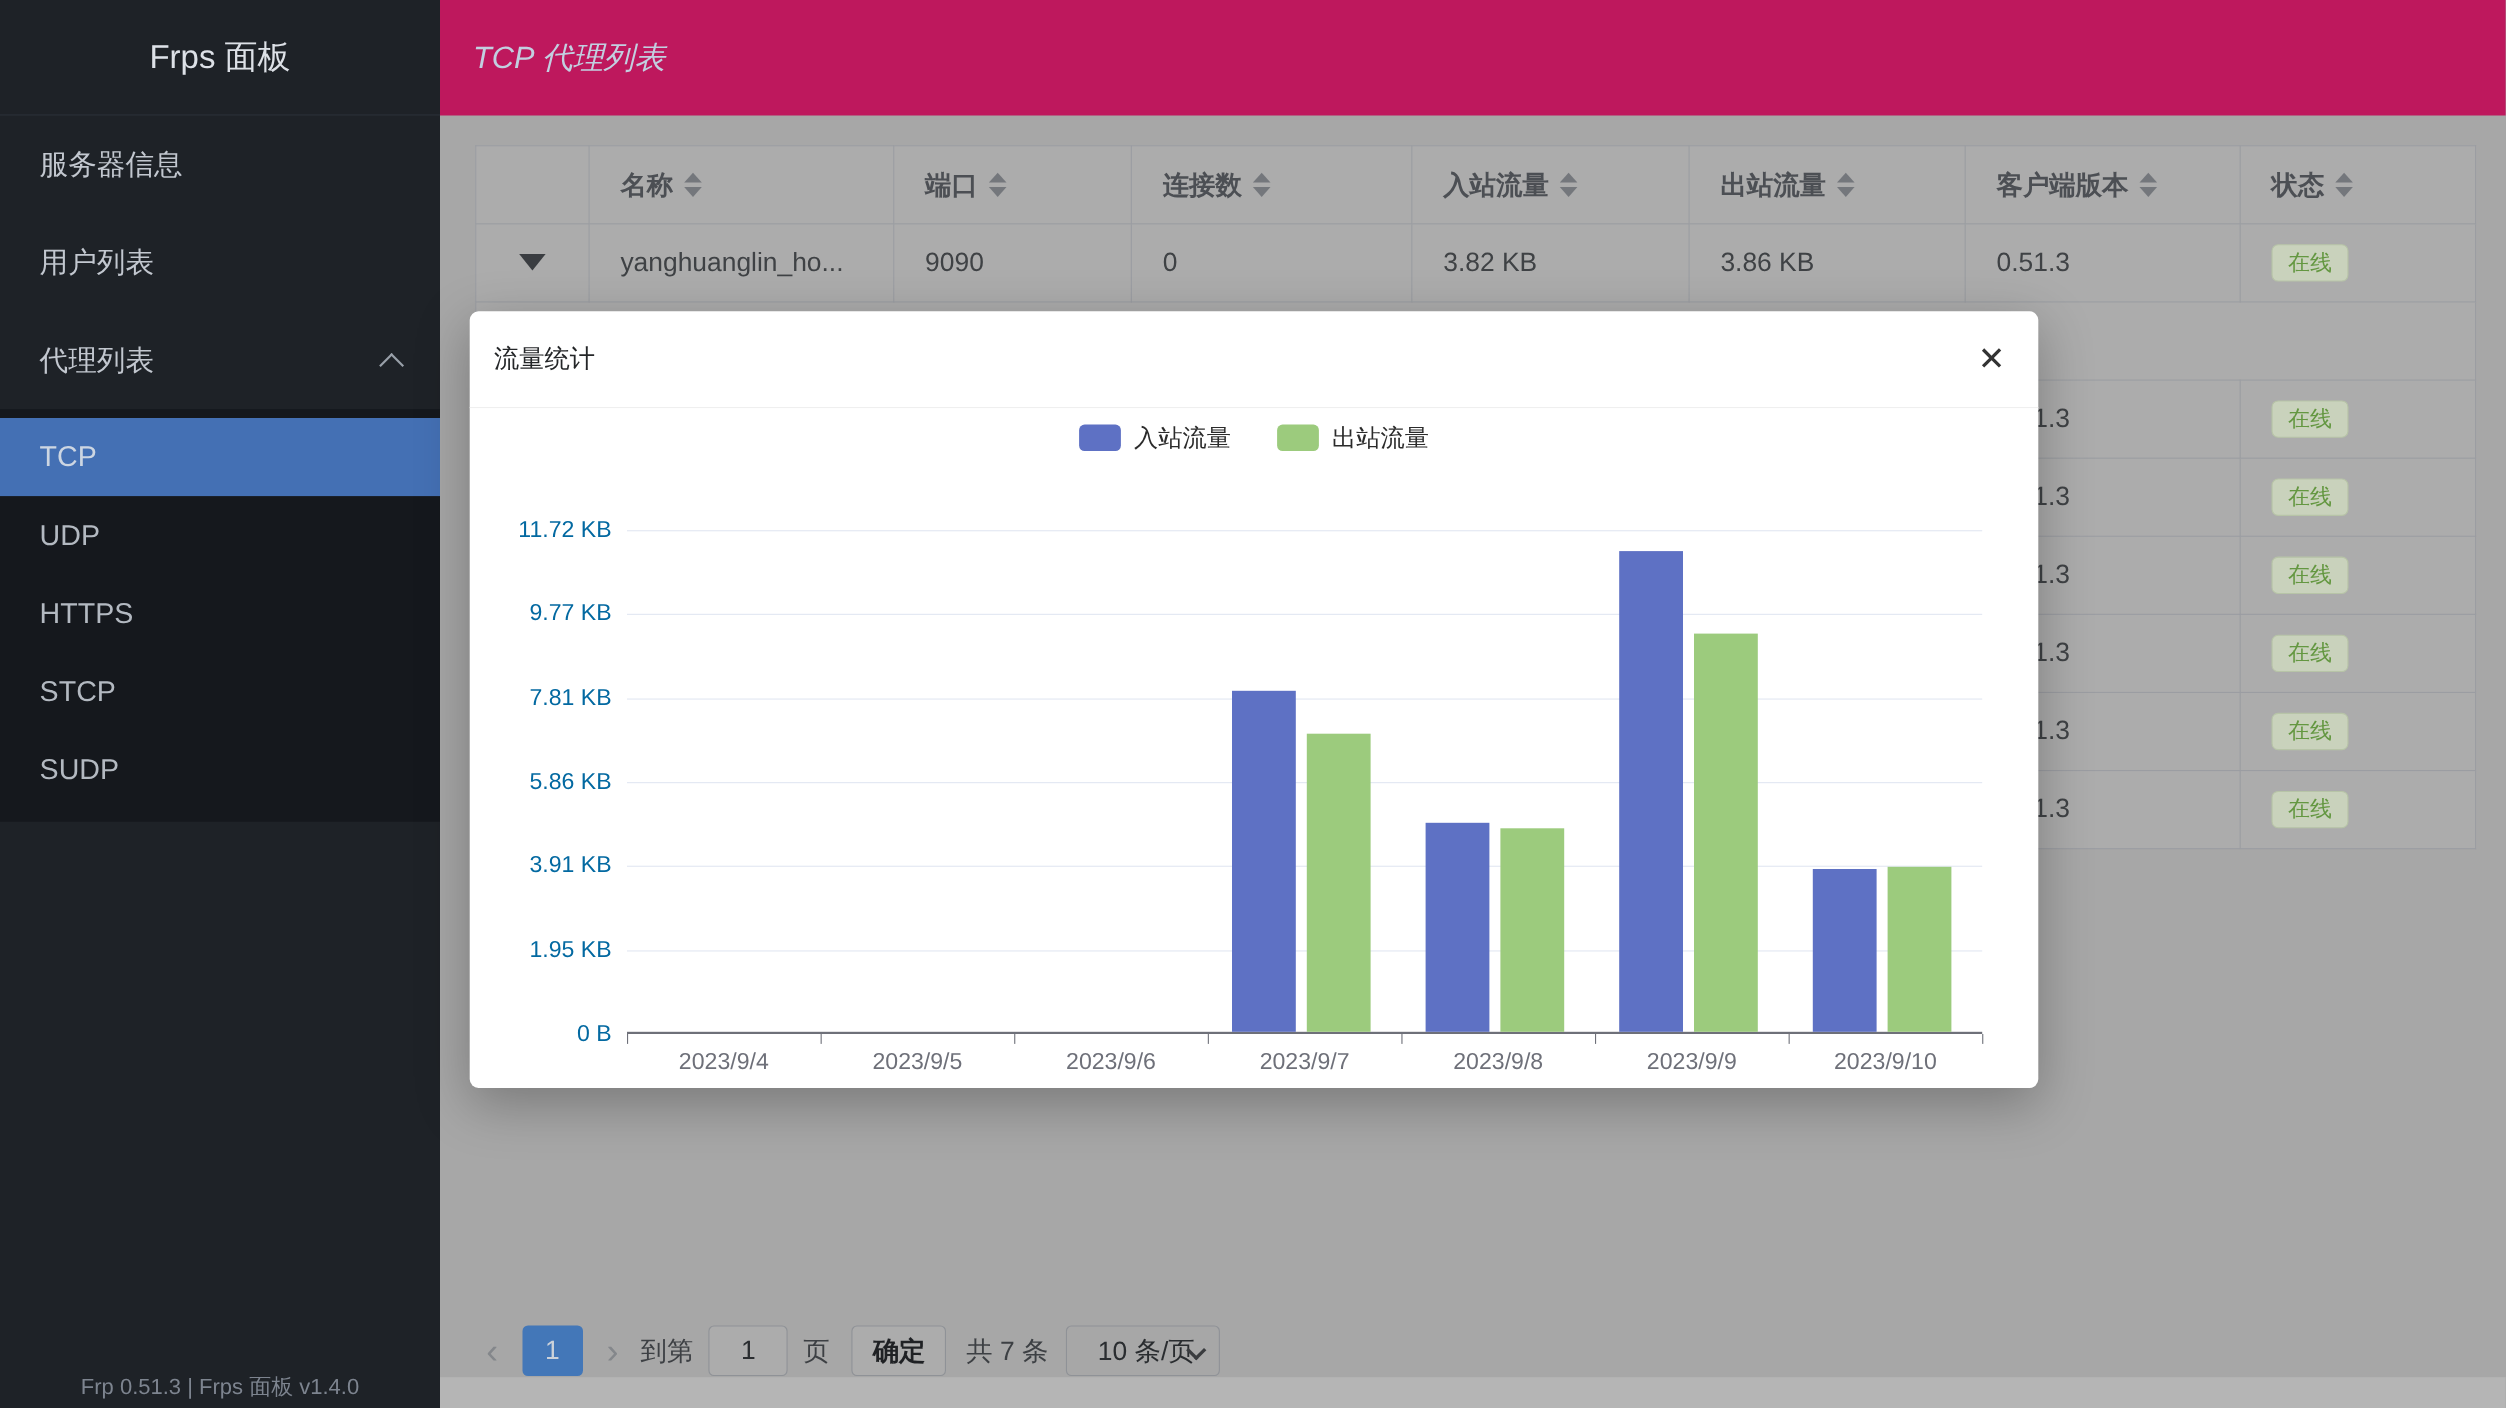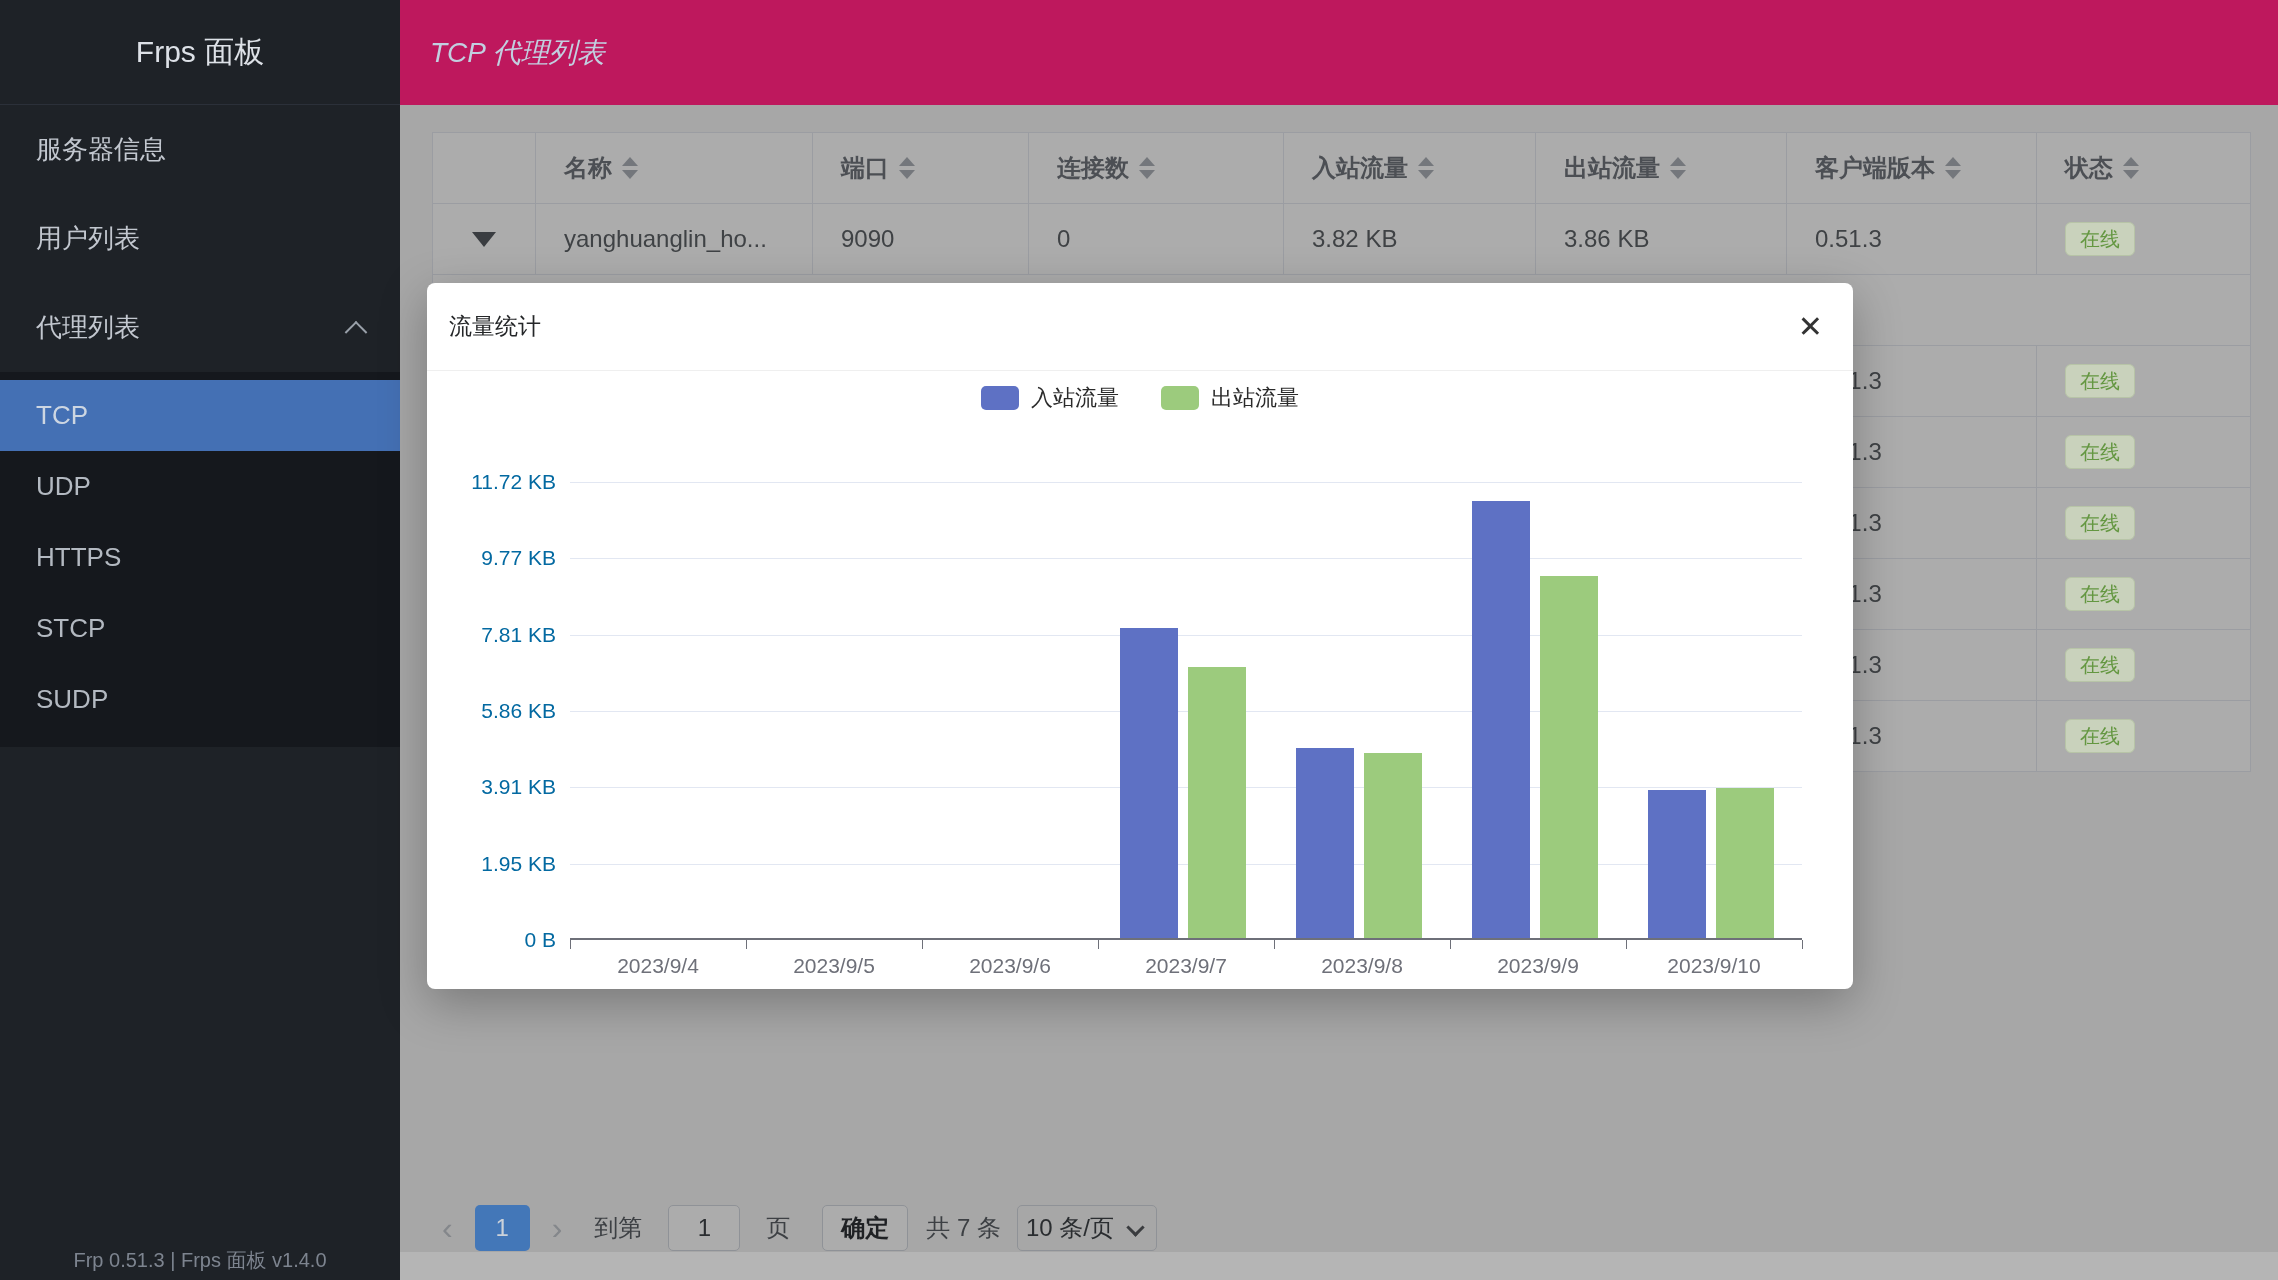--- a/index.html
+++ b/index.html
@@ -47,29 +47,29 @@
   .tri.right { border-top:12px solid transparent; border-bottom:12px solid transparent; border-left:15px solid #3a3d41; }
   .cell-expand { text-align:center !important; padding-left:0 !important; }
   .badge { display:inline-block; padding:3px 14px; font-size:20px; line-height:26px;
     color:#649741; background:#c9d2bc; border:1px solid #b7c4a7; border-radius:6px; }
   
   .pager { position:absolute; left:32px; top:1205px; height:46px; display:flex;
     align-items:center; font-size:24px; color:#3d4044; }
   .pg-arrow { font-size:32px; color:#84878b; padding:0 10px; cursor:pointer; }
   .pg-cur { width:55px; height:46px; margin:0 12px; background:#4377b8; color:#ccd2da;
     border-radius:5px; display:flex; align-items:center; justify-content:center; cursor:pointer; }
-  .pg-label { margin:0 22px; }
+  .pg-label { margin:0 10px; }
   .pg-input { width:72px; height:46px; margin:0 4px; border:1px solid #8f9297; border-radius:5px;
     background:#acacac; text-align:center; font-size:24px; color:#2a2d30; font-family:inherit; }
   .pg-btn { width:86px; height:46px; margin:0 10px; border:1px solid #8f9297; border-radius:5px;
     background:#acacac; font-size:24px; font-weight:600; color:#1f2124; cursor:pointer; font-family:inherit; }
   .pg-total { margin:0 8px; }
   .pg-select { position:relative; width:140px; height:46px; margin-left:8px;
     border:1px solid #8f9297; border-radius:5px; display:flex; align-items:center;
-    padding-left:8px; color:#2a2d30; cursor:pointer; }
+    padding-left:28px; color:#2a2d30; cursor:pointer; }
   .pg-select .chev2 { position:absolute; right:14px; top:15px; width:13px; height:13px;
     border-right:3px solid #3a3c3f; border-bottom:3px solid #3a3c3f; transform:rotate(45deg); }
   
   .dialog { position:absolute; left:427px; top:283px; width:1426px; height:706px;
     background:#ffffff; border-radius:8px; box-shadow:0 14px 48px rgba(0,0,0,.28); z-index:20; }
   .dlg-head { height:88px; display:flex; align-items:center; padding:0 30px 0 22px;
     border-bottom:1px solid #efefef; }
   .dlg-title { font-size:23px; color:#242628; }
   .dlg-close { margin-left:auto; font-size:30px; color:#333; cursor:pointer; line-height:1; }
   .legend { margin-top:12px; display:flex; justify-content:center; align-items:center; gap:42px; }

